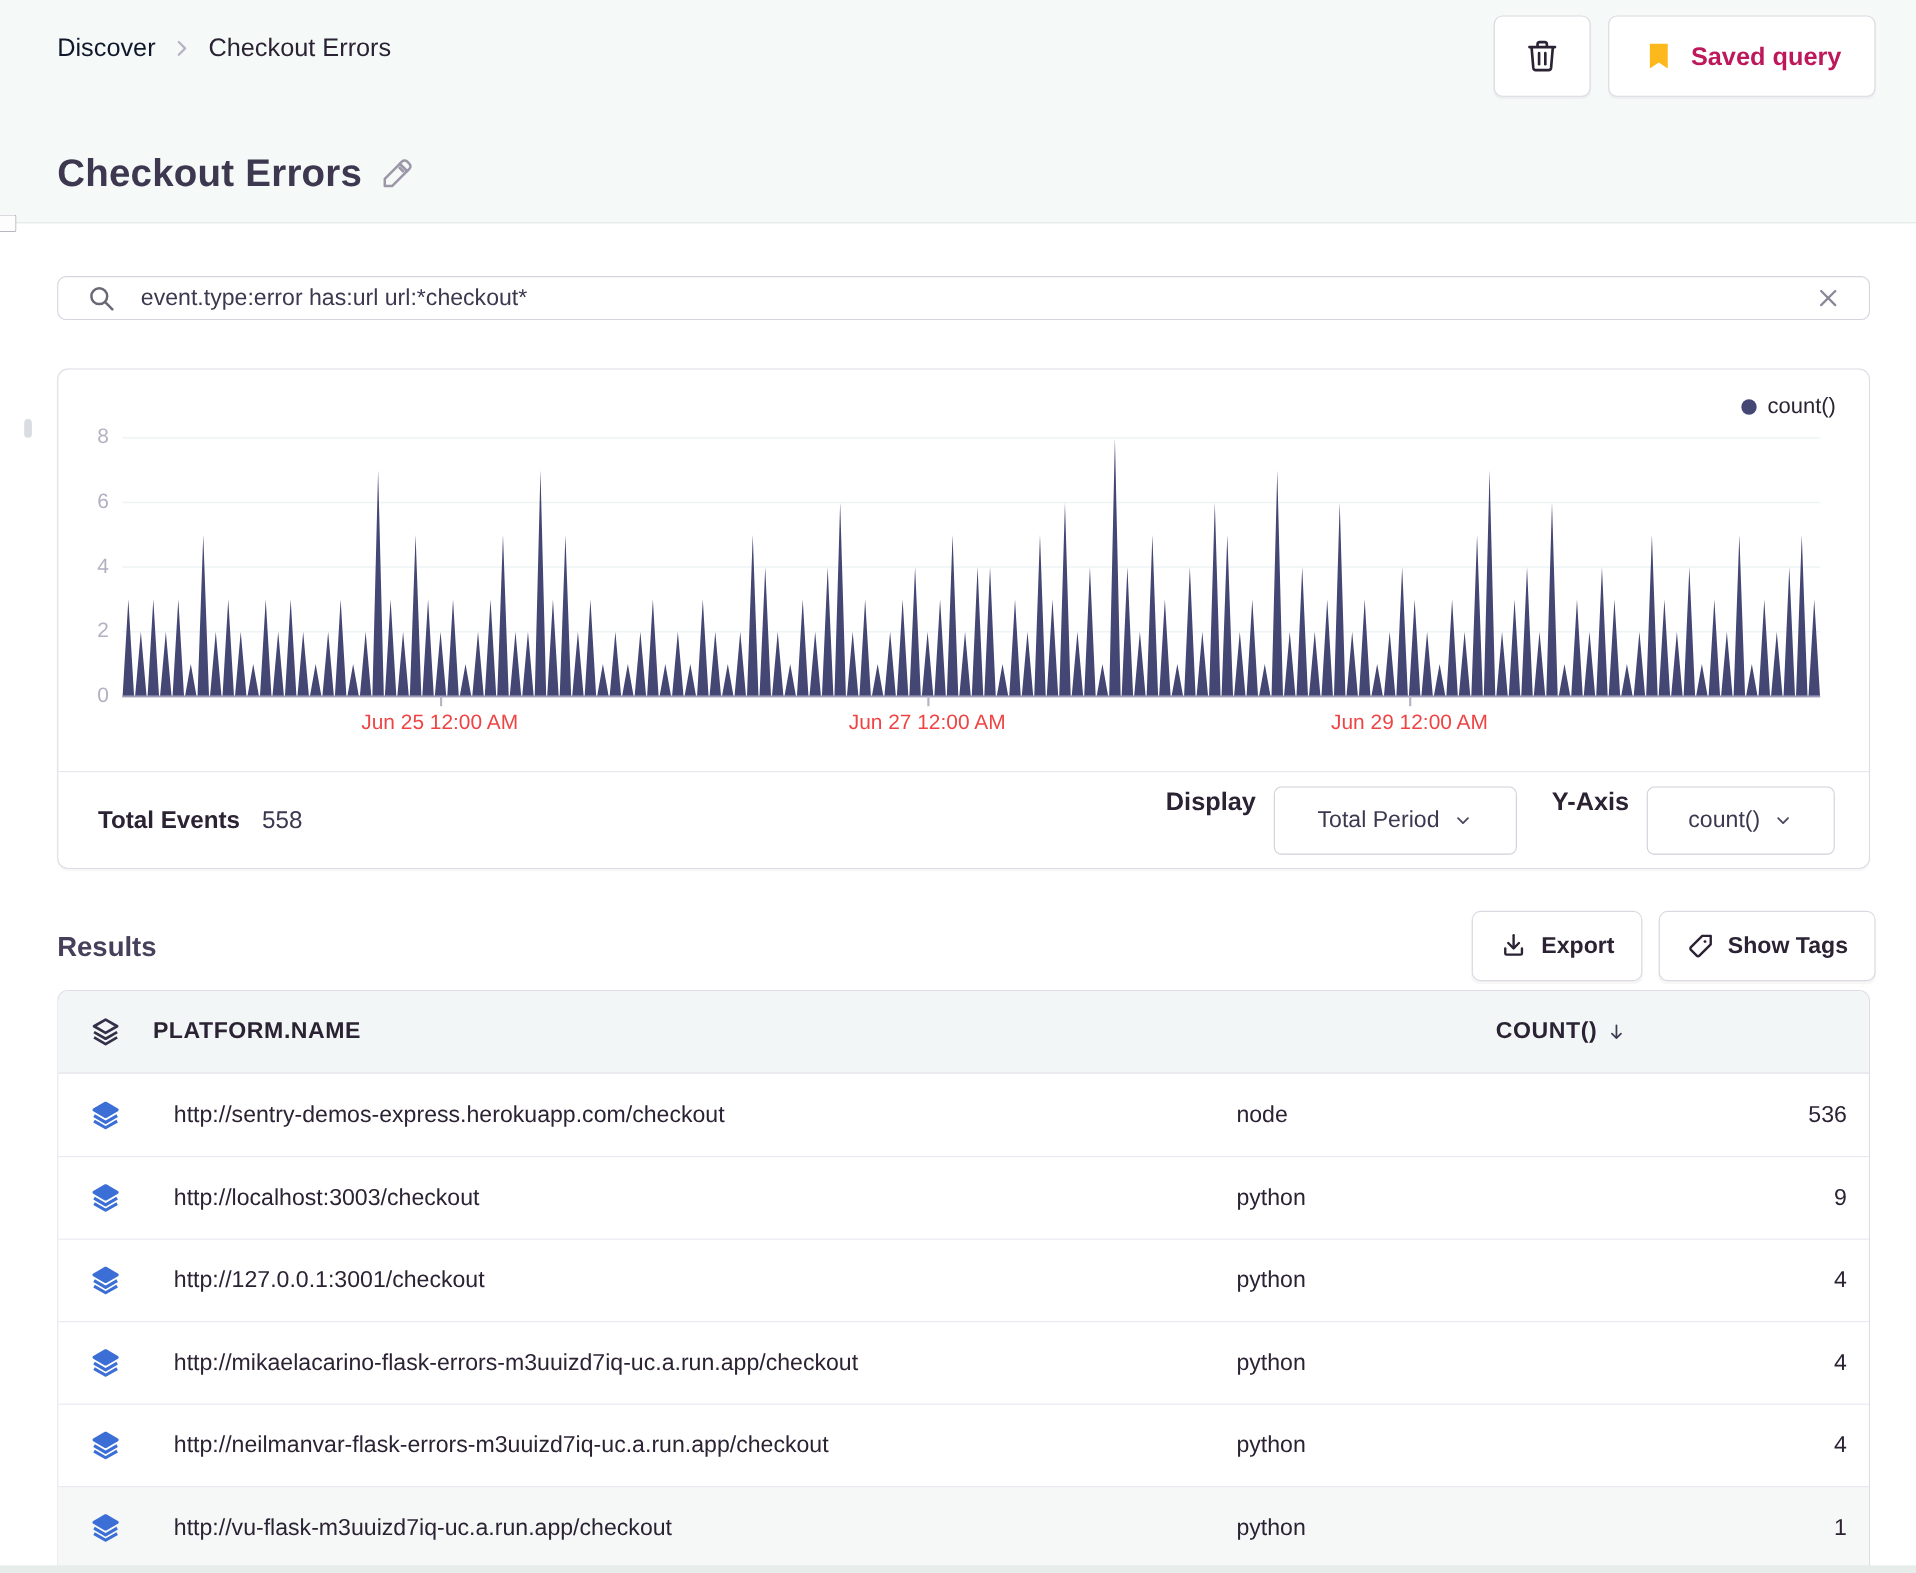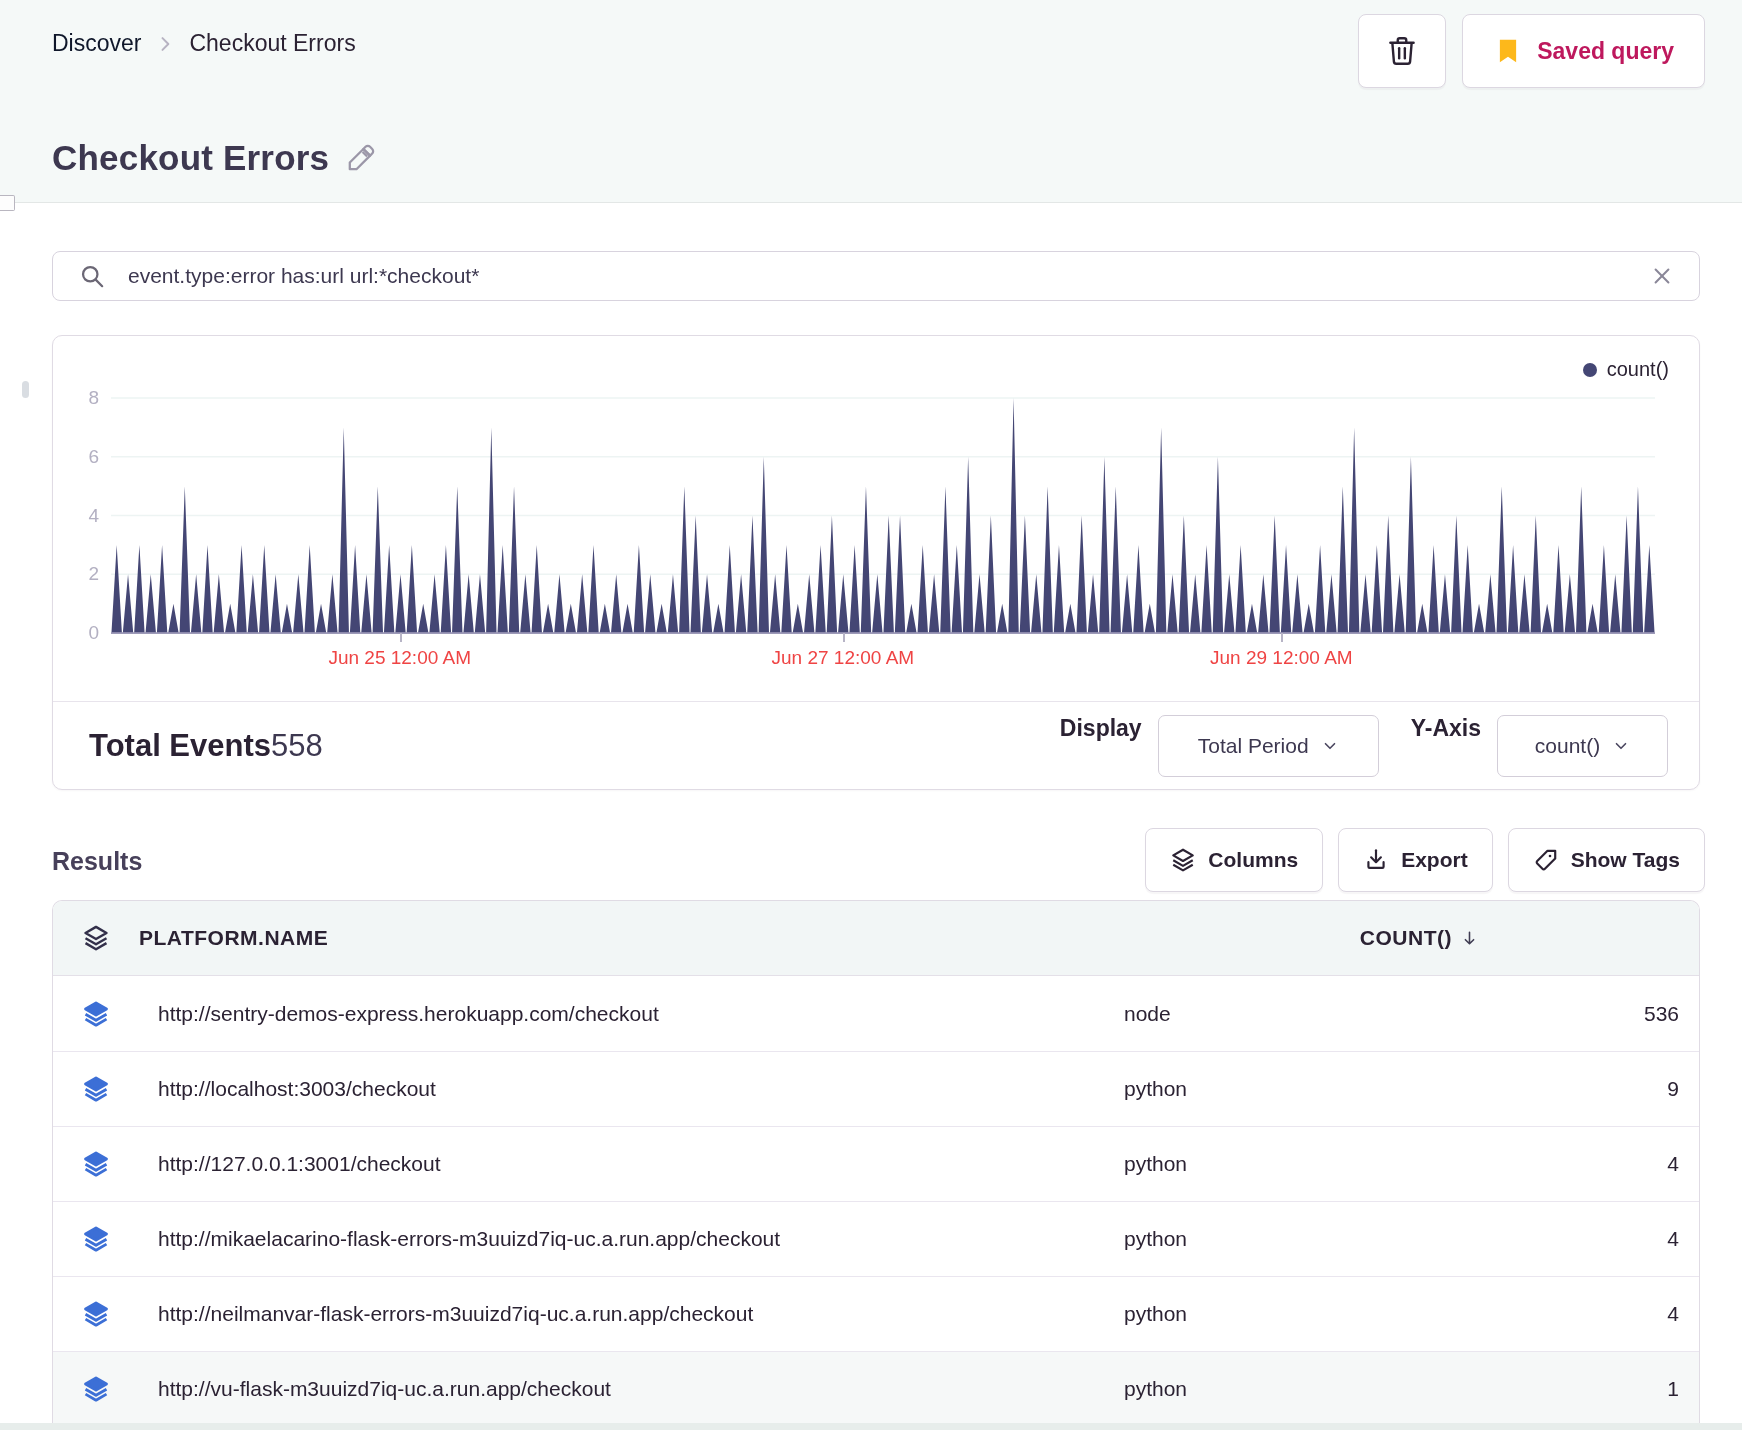--- a/index.html
+++ b/index.html
@@ -22,21 +22,21 @@
   .btn-icon-only { width:88px; height:74px; }
   .btn-saved { height:74px; padding:0 30px; gap:14px; font-size:23px; font-weight:700; color:#be185d; }
   .page-title { position:absolute; left:52px; top:138px; display:flex; align-items:center; gap:16px; }
   .page-title h1 { font-size:35px; font-weight:600; color:#3d3850; letter-spacing:0.2px; }
   .edge-tab { position:absolute; left:0; top:195px; width:15px; height:16px; background:#fdfdfd;
               border:1px solid #b9b6c0; border-left:none; border-radius:0 2px 2px 0; z-index:3; }
   .edge-pill { position:absolute; left:22px; top:381px; width:7px; height:17px; border-radius:4px;
                background:#d9dde2; z-index:3; }
 
   
-  .searchbar { position:absolute; left:52px; right:42px; top:251px; height:50px;
+  .searchbar { position:absolute; left:52px; right:42px; top:251px; height:40px;
                background:#ffffff; border:1px solid #d8d3de; border-radius:8px;
                display:flex; align-items:center; padding:0 26px; gap:22px; }
   .search-text { flex:1; font-size:21px; color:#3d3850; border:none; outline:none;
                  background:transparent; font-family:"Liberation Sans", sans-serif; }
   .search-clear { cursor:pointer; display:flex; }
 
   
   .chart-panel { position:absolute; left:52px; right:42px; top:335px; height:455px;
                  background:#ffffff; border:1px solid #e0dbe4; border-radius:10px;
                  box-shadow:0 1px 2px rgba(43,34,51,0.04); }
@@ -47,21 +47,21 @@
   .plot { position:absolute; left:58px; right:44px; top:55px; height:246px; }
   .plot svg { width:100%; height:246px; display:block; }
   .x-axis { position:absolute; left:58px; right:44px; top:297px; height:60px; }
   .x-tick-mark { position:absolute; top:0; width:2px; height:9px; background:#b7b4c6; }
   .x-tick-label { position:absolute; top:14px; transform:translateX(-50%); white-space:nowrap;
                   font-size:19px; color:#ef4444; }
   .chart-footer-line { position:absolute; left:0; right:0; top:365px; height:1px; background:#e8e4ec; }
   .chart-footer { position:absolute; left:0; right:0; top:366px; bottom:0;
                   display:flex; align-items:center; justify-content:space-between;
                   padding:0 31px 0 36px; }
-  .total-group { display:flex; align-items:baseline; font-size:31px; }
+  .total-group { display:flex; align-items:baseline; gap:20px; font-size:22px; }
   .total-label { font-weight:700; color:#2b2233; }
   .total-value { color:#3d3850; }
   .footer-right { display:flex; align-items:flex-start; }
   .ctl-label { font-size:23px; font-weight:700; color:#2b2233; }
   .dropdown { height:62px; background:#fff; border:1px solid #d3ced9; border-radius:7px;
               display:flex; align-items:center; justify-content:center; gap:12px;
               font-size:21px; color:#3d3850; cursor:pointer; }
   .dd-display { width:221px; margin-left:16px; margin-right:32px; }
   .dd-yaxis { width:171px; margin-left:16px; }
 
@@ -216,30 +216,20 @@
             </svg>
         </div>
       </div>
     </div>
   </div>
 
   <div class="results-heading">Results</div>
   <div class="results-actions">
     <div class="btn btn-small">
       <span>
-        <svg class="ico" width="26" height="26" viewBox="0 0 24 24" fill="none" stroke="#2b2233" stroke-width="2" stroke-linejoin="round">
-          <path d="M12 2.5 L21 7.7 L12 12.9 L3 7.7 Z"></path>
-          <path d="M3 12.2 L12 17.4 L21 12.2"></path>
-          <path d="M3 16.4 L12 21.6 L21 16.4"></path>
-        </svg>
-      </span>
-      <span>Columns</span>
-    </div>
-    <div class="btn btn-small">
-      <span>
         <svg class="ico" width="26" height="26" viewBox="0 0 24 24" fill="none" stroke="#2b2233" stroke-width="2" stroke-linecap="round" stroke-linejoin="round">
           <path d="M12 3 V13.5"></path>
             <path d="M7.5 9.5 L12 14 L16.5 9.5"></path>
           <path d="M5 14 V18.2 C5 18.8 5.5 19.2 6.1 19.2 H17.9 C18.5 19.2 19 18.8 19 18.2 V14"></path>
         </svg>
       </span>
       <span>Export</span>
     </div>
     <div class="btn btn-small">
       <span>

